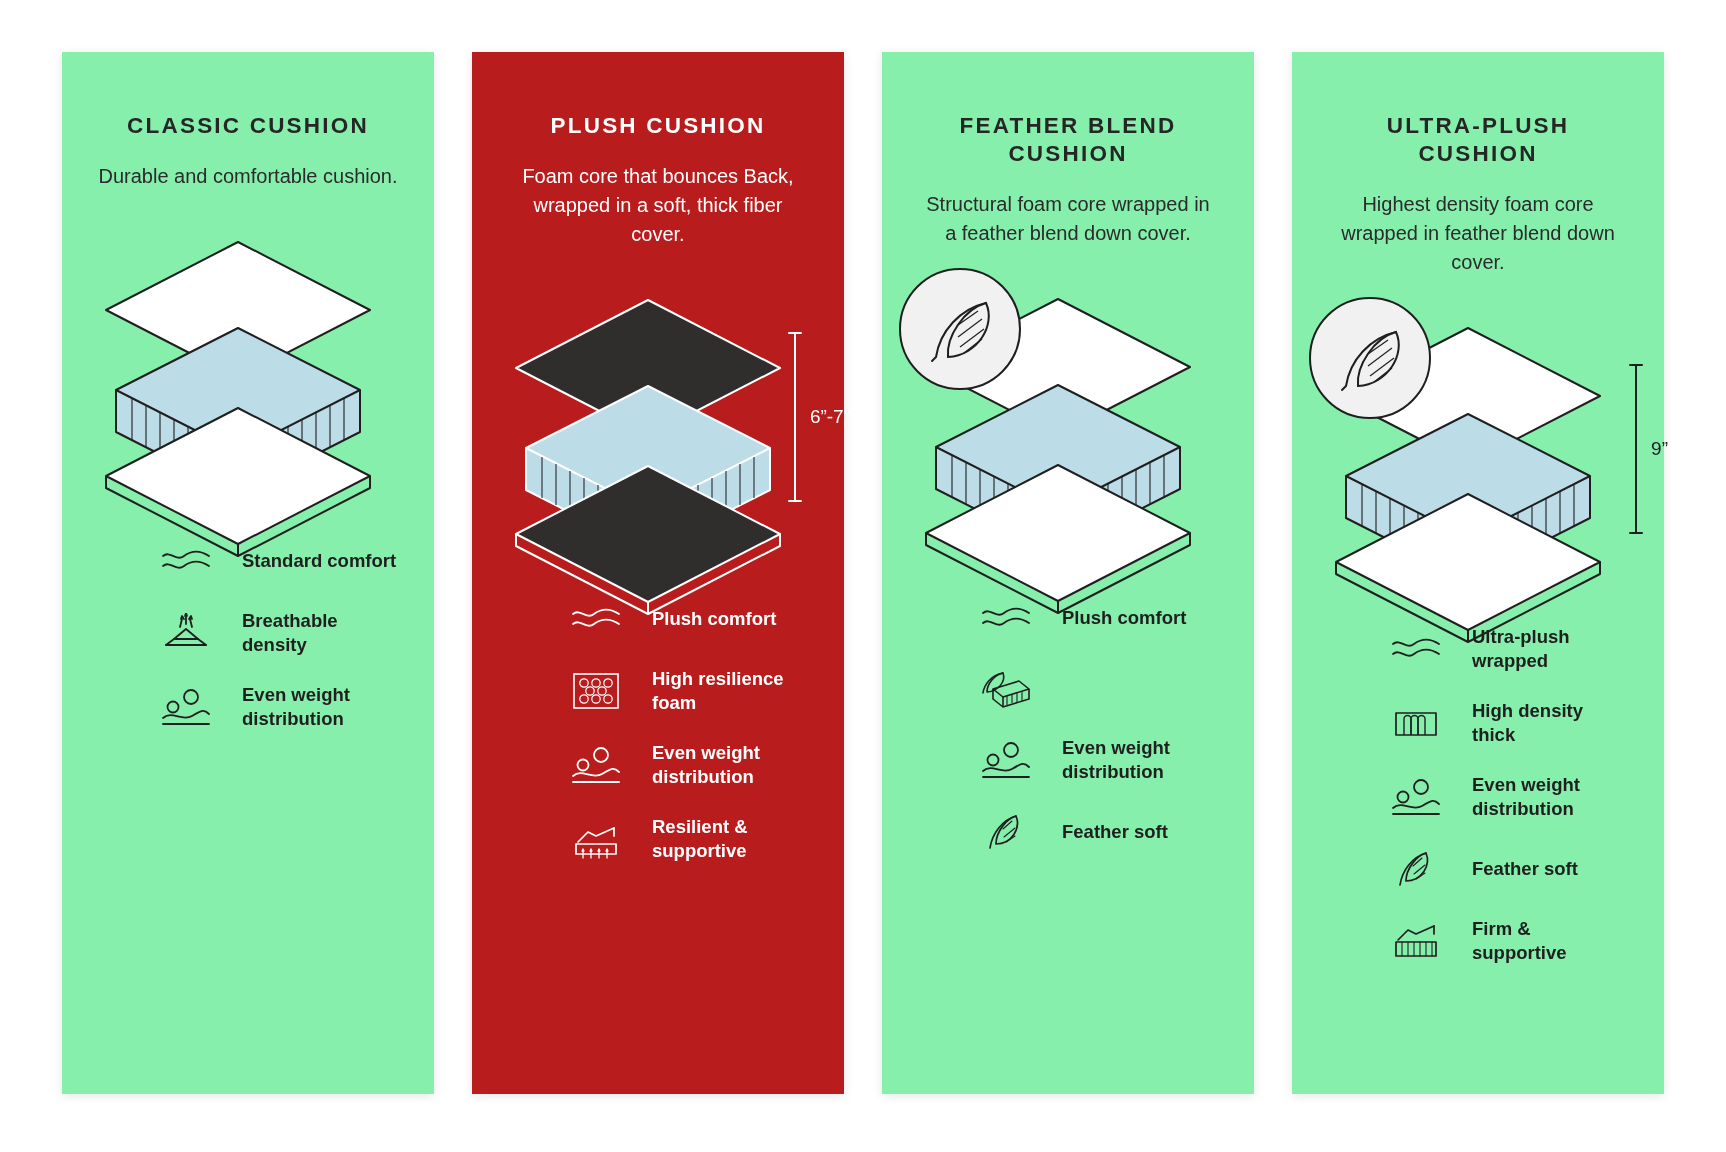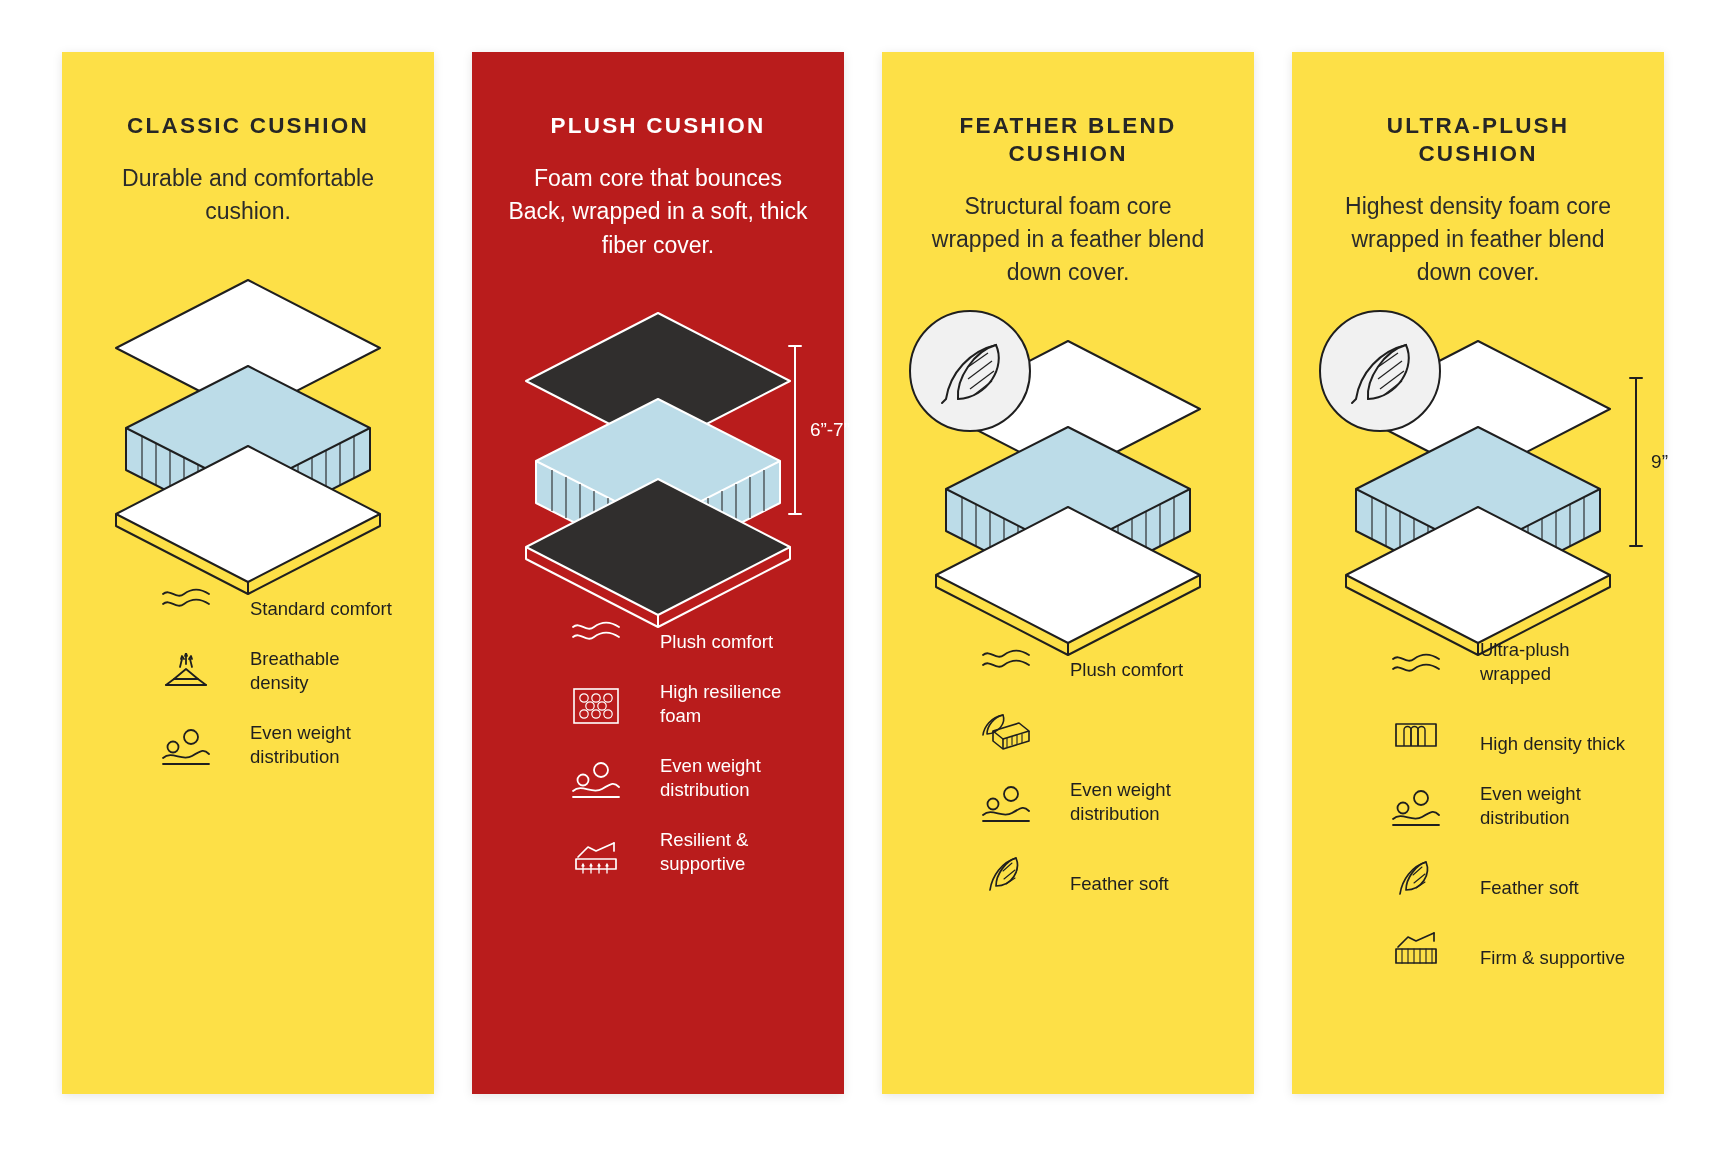--- a/index.html
+++ b/index.html
@@ -20,21 +20,21 @@
     display: flex;
     justify-content: center;
     align-items: flex-start;
     gap: 38px;
     padding-top: 52px;
     box-sizing: border-box;
   }
   .card {
     width: 372px;
     height: 1042px;
-    background: #fde047;
+    background: #86efac;
     box-shadow: 0 2px 10px rgba(0,0,0,0.10);
     box-sizing: border-box;
     padding: 60px 34px 0 34px;
     position: relative;
     display: flex;
     flex-direction: column;
     align-items: center;
   }
   .card.dark {
     background: #b91c1c;
@@ -44,53 +44,53 @@
     font-weight: bold;
     letter-spacing: 2.2px;
     color: #262626;
     text-align: center;
     line-height: 1.24;
     margin: 0 0 22px 0;
     text-transform: uppercase;
   }
   .card.dark .card-title { color: #ffffff; }
   .card-desc {
-    font-size: 23px;
+    font-size: 20px;
     color: #2b2b2b;
     text-align: center;
     line-height: 1.45;
     margin: 0;
     max-width: 300px;
   }
   .card.dark .card-desc { color: #ffffff; }
 
   .art {
     position: relative;
     width: 320px;
     height: 300px;
     margin-top: 26px;
     display: flex;
     align-items: center;
-    justify-content: center;
   }
   .art svg { display: block; overflow: visible; }
 
   .features {
     width: 100%;
     margin-top: 22px;
     display: flex;
     flex-direction: column;
     gap: 26px;
     padding-left: 62px;
     box-sizing: border-box;
   }
   .feature {
     display: flex;
-    align-items: flex-end;
-    gap: 36px;
+    align-items: center;
+    gap: 28px;
+    font-weight: bold;
   }
   .feature .ficon {
     width: 56px;
     height: 44px;
     flex: 0 0 56px;
     display: flex;
     align-items: center;
     justify-content: center;
   }
   .feature .flabel {

